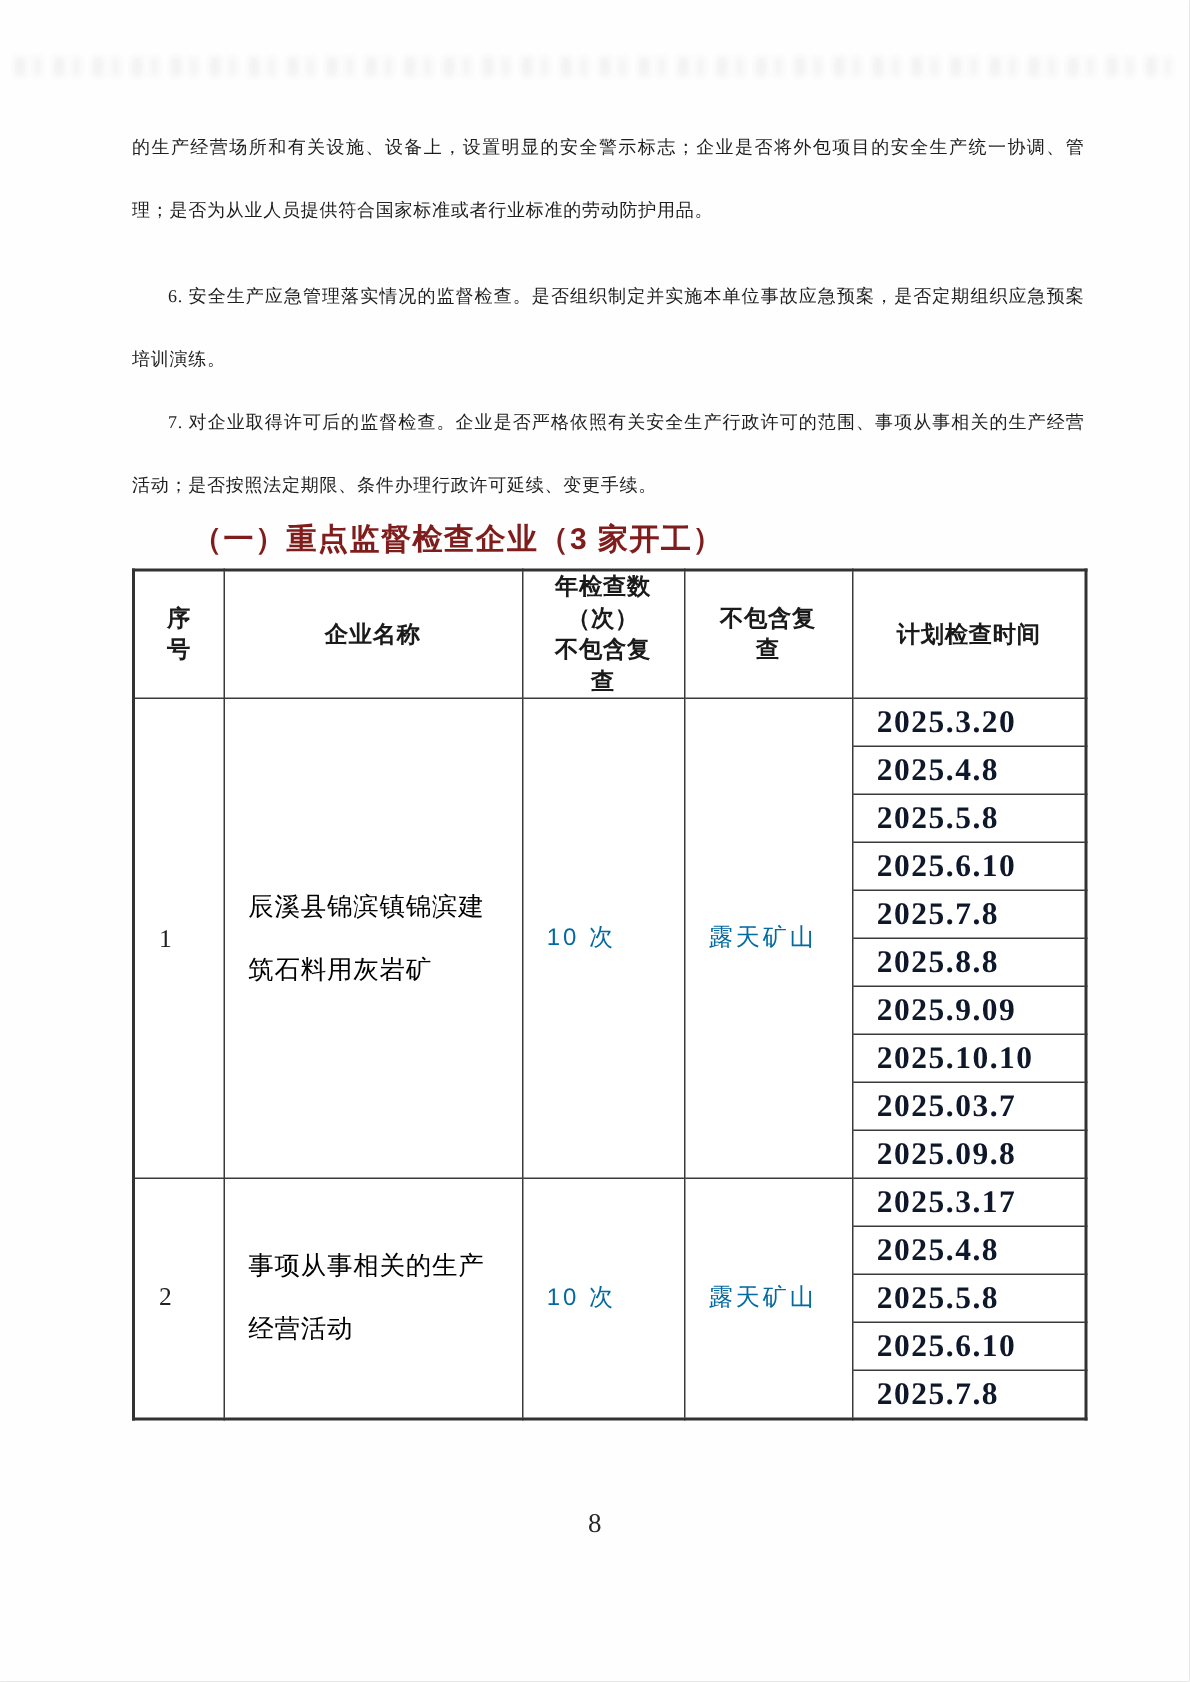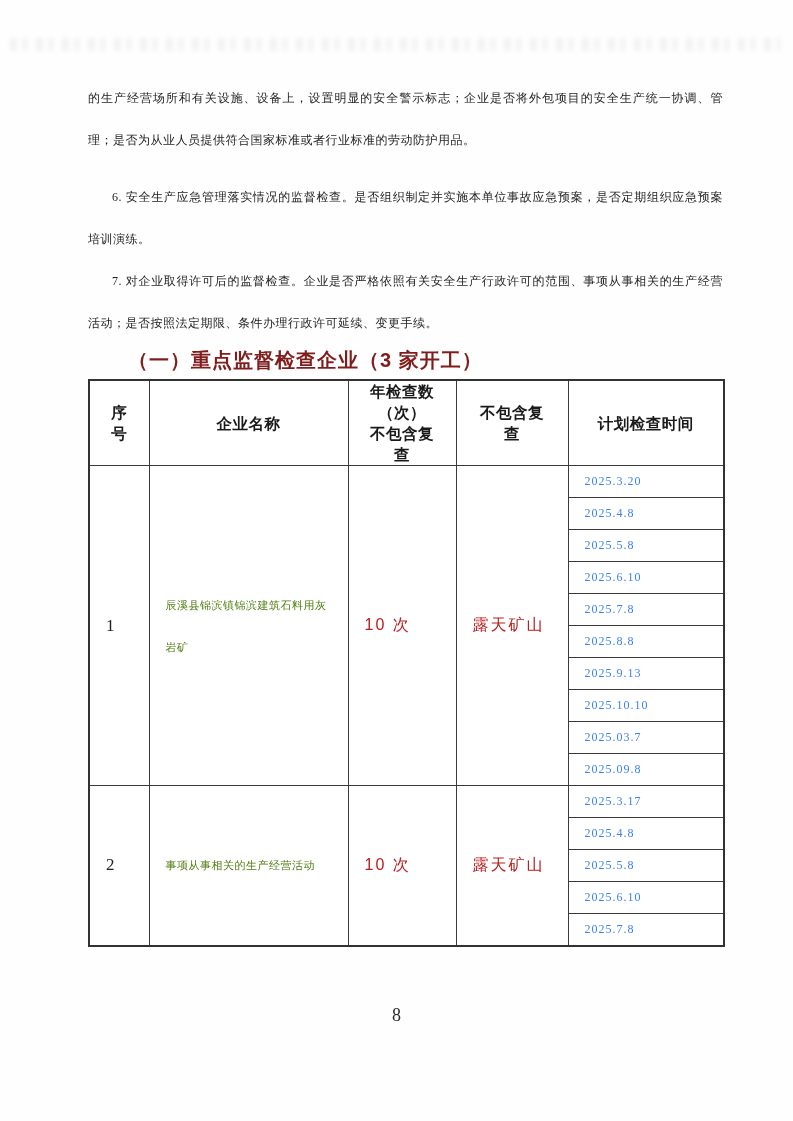--- a/index.html
+++ b/index.html
@@ -62,32 +62,33 @@
   table.insp th{
     font-family:"Liberation Sans","DejaVu Sans",sans-serif;
     font-weight:600;
     font-size:15.5px;line-height:21px;
     color:#1a1a1a;
     letter-spacing:.5px;
   }
   td.seq{font-size:17px;color:#222;}
   td.company-name{
     font-family:"Liberation Sans","DejaVu Sans",sans-serif;
-    font-size:11px;line-height:42px;
+    font-size:17px;line-height:42px;
     padding:0 16px;
-    color:#4d7c0f;
+    color:#000000;
     letter-spacing:.5px;
   }
   td.annual-inspections, td.industry{
     font-family:"Liberation Sans","DejaVu Sans",sans-serif;
-    font-size:16px;color:#b91c1c;letter-spacing:2px;
+    font-size:16px;color:#0369a1;letter-spacing:2px;
   }
   td.date{
-    font-size:12px;color:#3b82f6;letter-spacing:1px;
+    font-size:21px;color:#0f172a;letter-spacing:1px;
     font-family:"Liberation Serif","DejaVu Serif",serif;
+    font-weight:bold;
   }
   .page-number{
     position:absolute;left:0;width:793px;top:1005px;
     text-align:center;
     font-size:18px;color:#2a2a2a;
   }
 </style>
 </head>
 <body>
 
@@ -136,21 +137,21 @@
           <tr>
             <td class="date">2025.6.10</td>
           </tr>
           <tr>
             <td class="date">2025.7.8</td>
           </tr>
           <tr>
             <td class="date">2025.8.8</td>
           </tr>
           <tr>
-            <td class="date">2025.9.13</td>
+            <td class="date">2025.9.09</td>
           </tr>
           <tr>
             <td class="date">2025.10.10</td>
           </tr>
           <tr>
             <td class="date">2025.03.7</td>
           </tr>
           <tr>
             <td class="date">2025.09.8</td>
           </tr>

